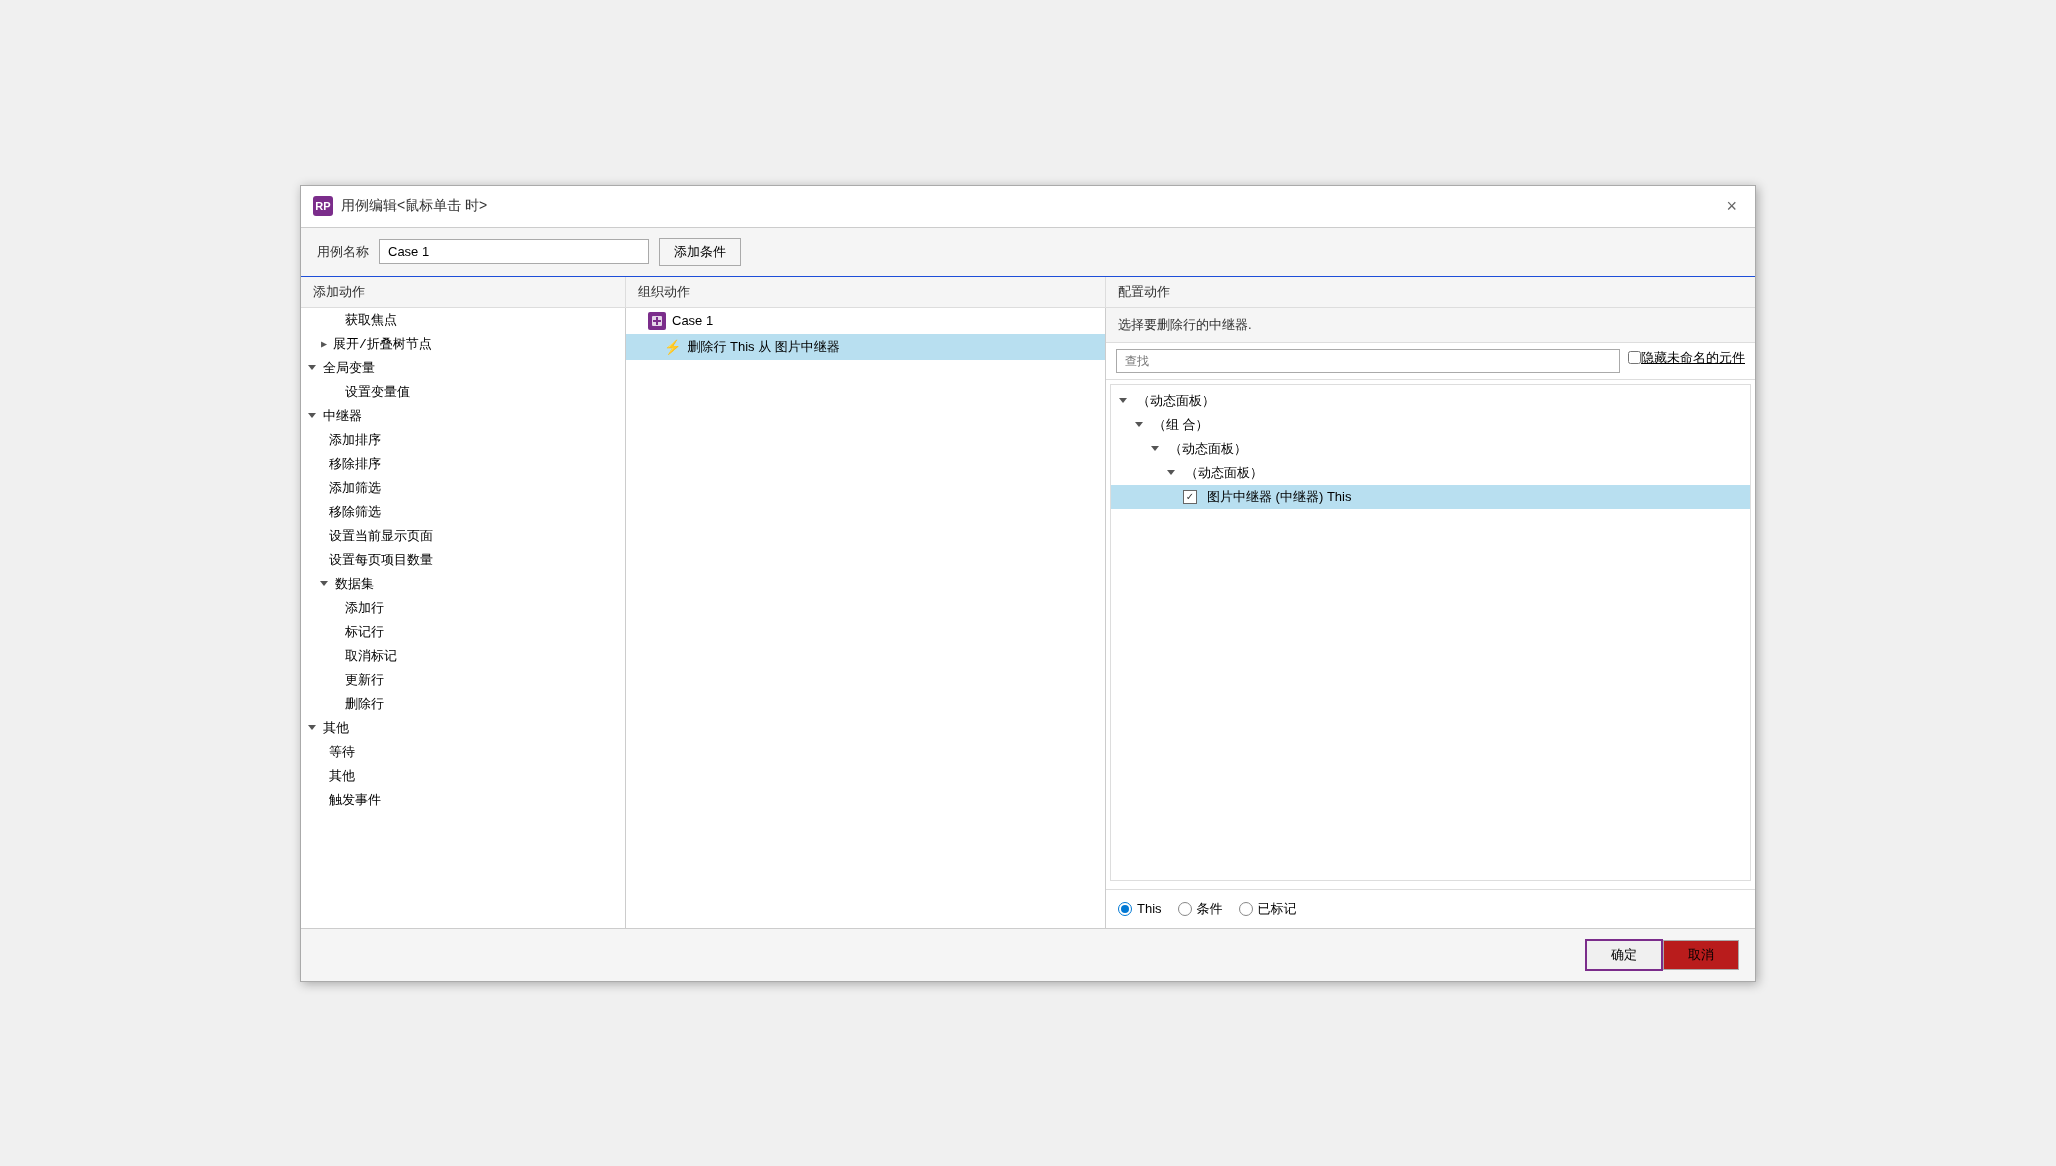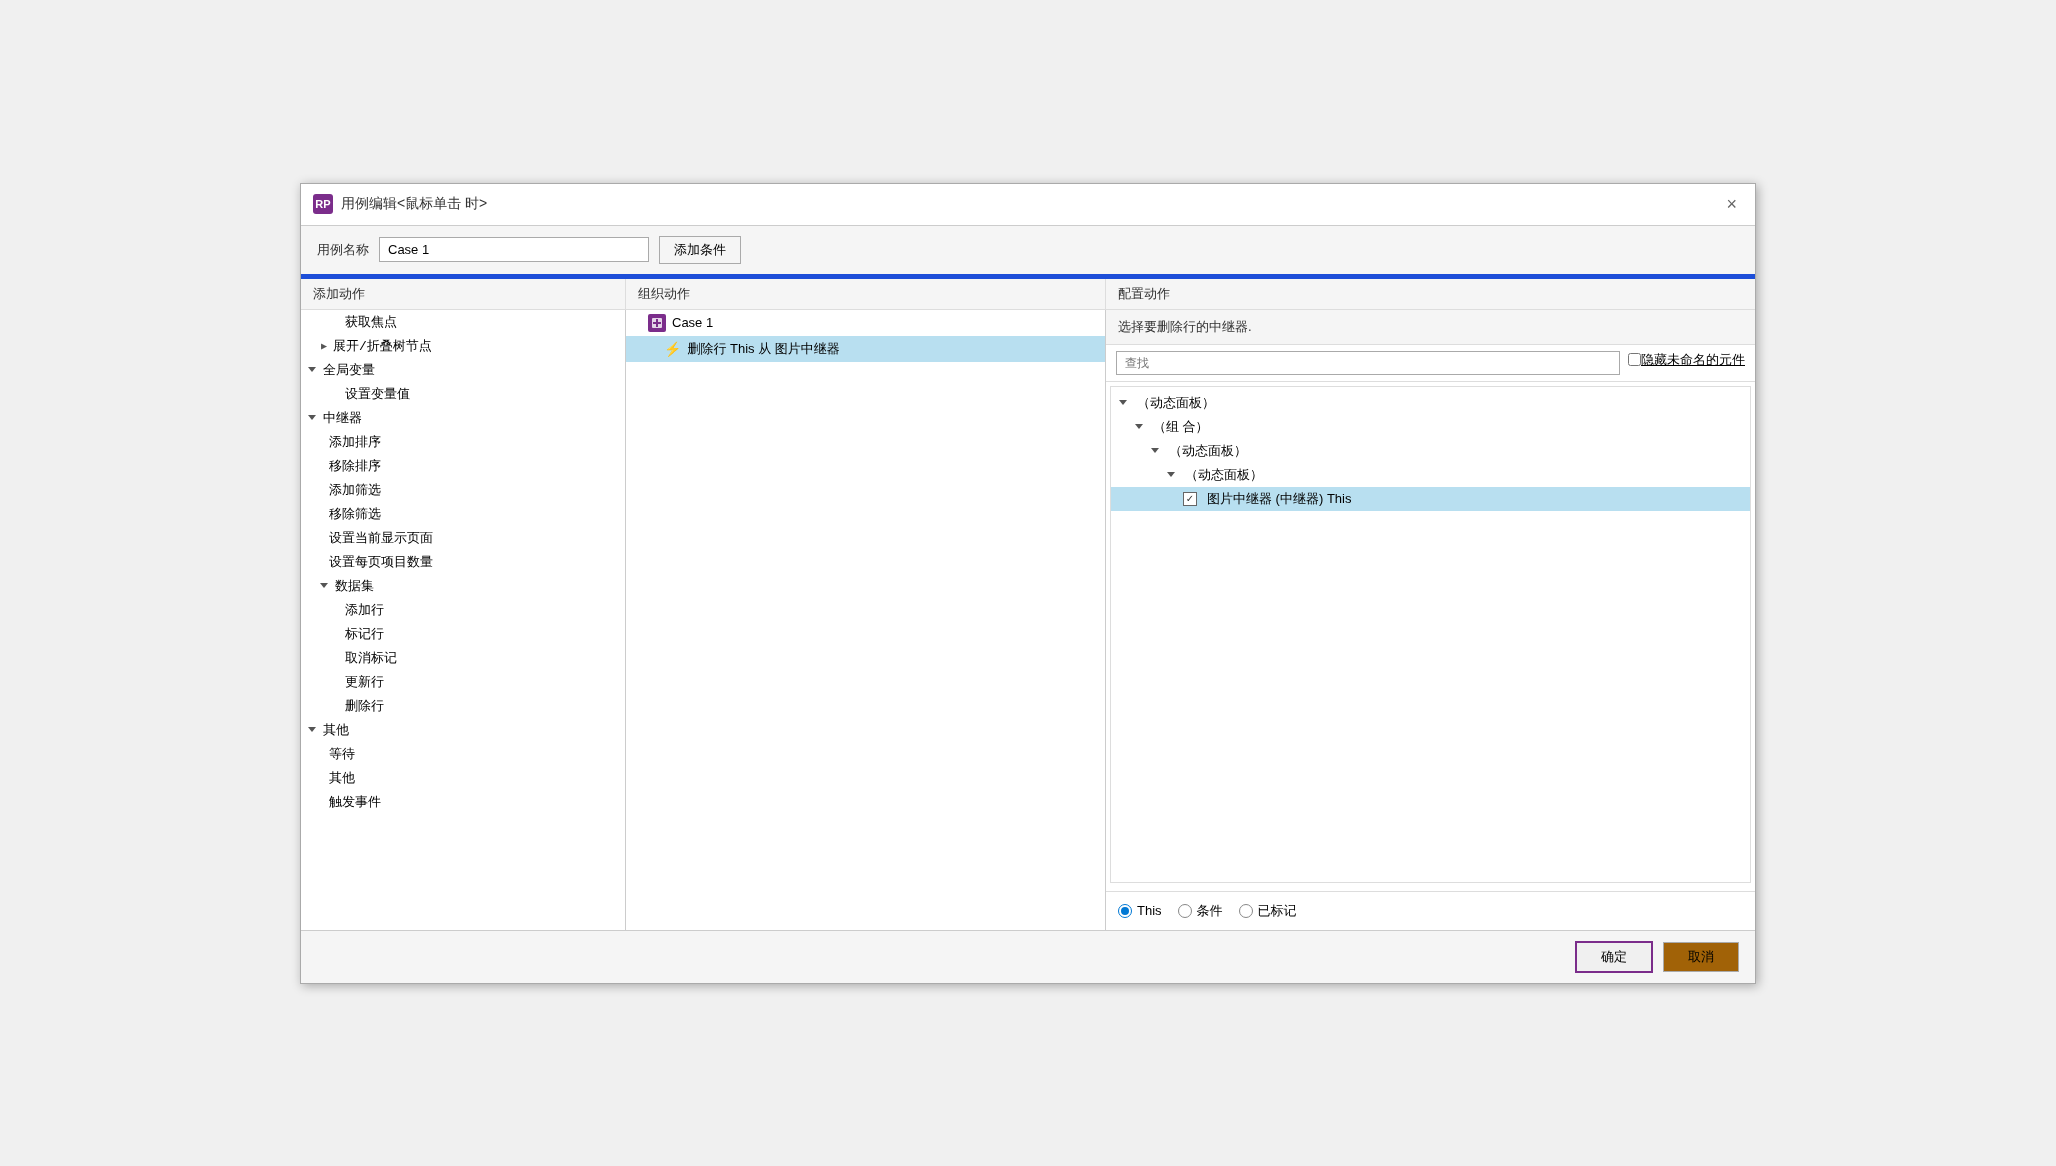--- a/index.html
+++ b/index.html
@@ -56,21 +56,21 @@
       border: none;
       background: none;
       padding: 2px 6px;
     }
     .case-name-row {
       display: flex;
       align-items: center;
       padding: 10px 16px;
       gap: 10px;
       background: #f5f5f5;
-      border-bottom: 5px solid #1d4ed8;
+      border-bottom: 1px solid #1d4ed8;
     }
     .case-name-label {
       color: #333;
       white-space: nowrap;
     }
     .case-name-input {
       width: 270px;
       padding: 4px 8px;
       border: 1px solid #aaa;
       background: white;
@@ -280,30 +280,29 @@
       width: 8px;
       height: 8px;
       border-radius: 50%;
       background: #0078d4;
     }
     .footer {
       display: flex;
       justify-content: flex-end;
       align-items: center;
       padding: 10px 16px;
-      gap: 10px;
       border-top: 1px solid #ccc;
       background: #f5f5f5;
     }
     .footer-btn {
       padding: 5px 24px;
       border: 1px solid #aaa;
       cursor: pointer;
       font-size: 13px;
-      background: #a16207;
+      background: #b91c1c;
     }
     .footer-btn.primary {
       background: #f0f0f0;
       border: 2px solid #7b2d8b;
     }
     .sections-header {
       display: flex;
       border-bottom: 1px solid #ddd;
       background: #f5f5f5;
     }

